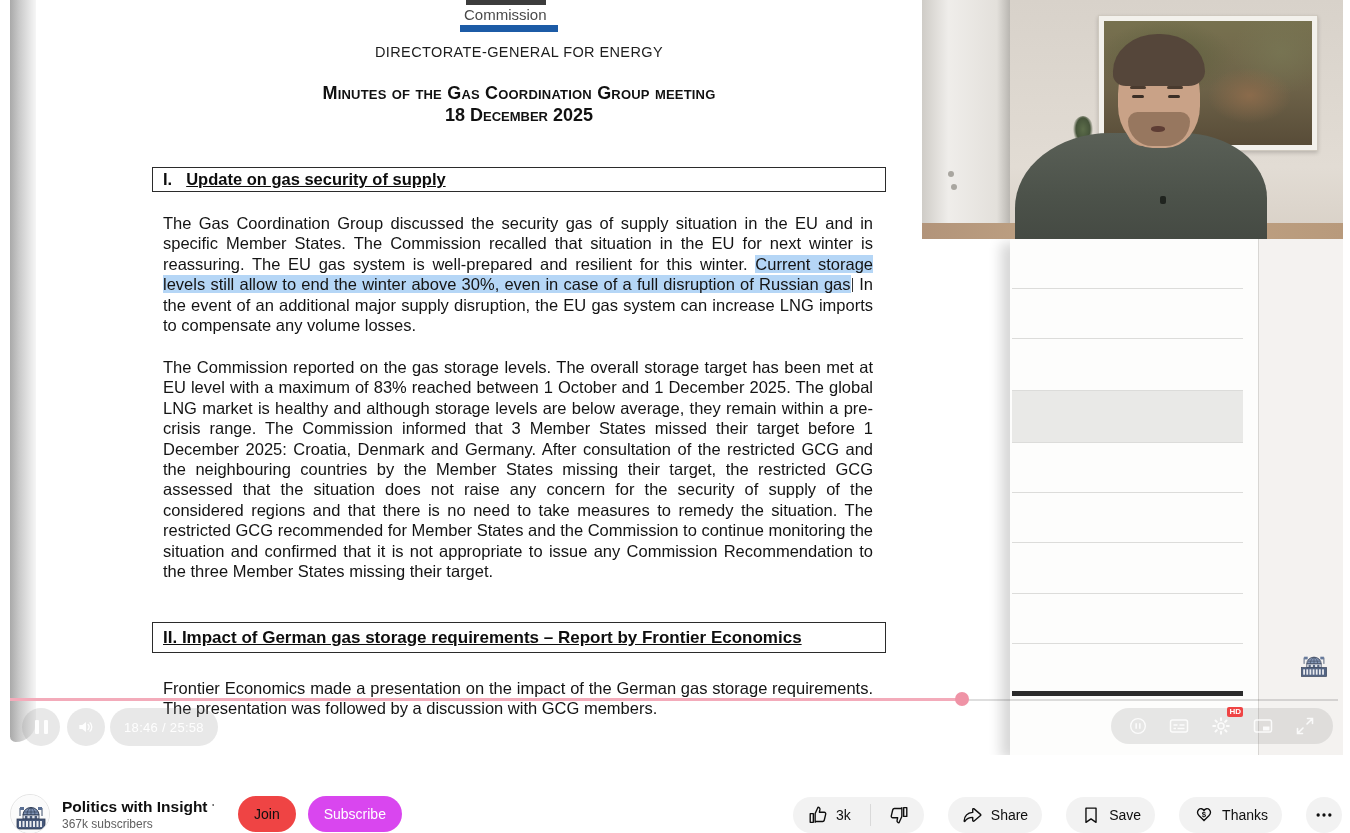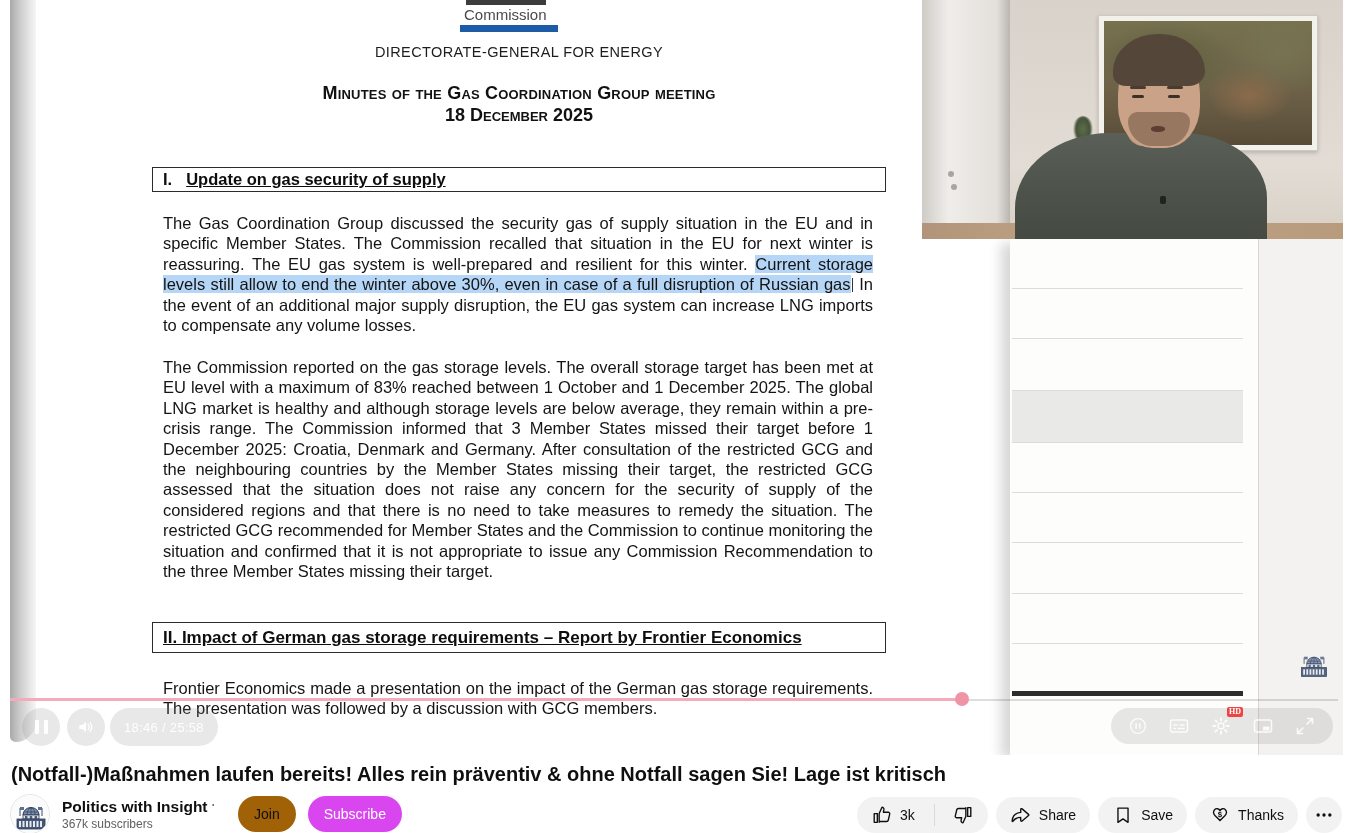--- a/index.html
+++ b/index.html
@@ -94,36 +94,36 @@
   .ctl-circle { width:38px; height:38px; border-radius:50%; top:708px; }
   .ctl-pause { left:22px; }
   .ctl-volume { left:67px; }
   .ctl-time { left:110px; top:708px; height:38px; width:108px; border-radius:19px; font-size:13px; letter-spacing:.3px; }
   .pause-bars { display:flex; gap:5px; }
   .pause-bars i { display:block; width:4px; height:14px; background:rgba(255,255,255,.95); border-radius:1px; }
   .ctl-right { left:1111px; top:708px; width:222px; height:36px; border-radius:18px; gap:18px; padding:0 14px; }
   .ctl-right svg { display:block; }
   .gear-wrap { position:relative; }
   .hd-badge { position:absolute; right:-10px; top:-7px; background:#ef4444; color:#fff; font-size:8px; font-weight:bold;
-    padding:1px 2px; border-radius:2px; line-height:1;font-family:Liberation Serif, serif; }
+    padding:1px 2px; border-radius:2px; line-height:1; }
 
   
   .vid-title { position:absolute; left:11px; top:763px; width:1100px; font-size:20px; font-weight:bold; color:#0f0f0f; }
   .channel-row { position:absolute; left:10px; top:794px; height:40px; display:flex; align-items:center; }
   .avatar { width:40px; height:40px; border-radius:50%; overflow:hidden; border:1px solid #e5e5e5; flex:0 0 40px; }
   .ch-meta { margin-left:12px; width:152px; }
   .ch-name-line { display:flex; align-items:flex-start; gap:4px; }
   .ch-name { font-size:15.5px; font-weight:600; color:#0f0f0f; white-space:nowrap; }
   .ch-subs { font-size:12px; color:#606060; margin-top:1px; }
   .btn { height:36px; border-radius:18px; display:flex; align-items:center; justify-content:center;
     font-size:14px; font-weight:500; cursor:pointer; }
-  .join-btn { background:#a16207; color:#0f0f0f; padding:0 16px; margin-left:24px; }
+  .join-btn { background:#ef4444; color:#0f0f0f; padding:0 16px; margin-left:24px; }
   .subscribe-btn { background:#d946ef; color:#fff; padding:0 16px; margin-left:12px; }
 
-  .actions { position:absolute; right:8px; top:797px; display:flex; align-items:flex-end; gap:8px; }
+  .actions { position:absolute; right:8px; top:797px; display:flex; align-items:flex-end; gap:24px; }
   .pill { background:#f2f2f2; color:#0f0f0f; height:36px; border-radius:18px; display:flex; align-items:center; padding:0 14px; gap:7px;
     font-size:14px; font-weight:500; }
   .like-pill { padding:0; }
   .like-seg { display:flex; align-items:center; gap:7px; padding:0 12px 0 14px; height:36px; cursor:pointer; }
   .dislike-seg { display:flex; align-items:center; padding:0 14px 0 10px; height:36px; cursor:pointer; }
   .seg-div { width:1px; height:22px; background:#d9d9d9; }
   .more-btn { width:36px; height:36px; border-radius:50%; background:#f2f2f2; display:flex; align-items:center; justify-content:center; cursor:pointer; }
 </style>
 </head>
 <body>
@@ -258,21 +258,20 @@
         <rect x="12" y="12.5" width="6.5" height="4" fill="rgba(255,255,255,.85)"></rect>
       </svg>
       <svg width="24" height="24" viewBox="0 0 24 24">
         <g fill="none" stroke="rgba(255,255,255,.85)" stroke-width="1.6" stroke-linecap="round">
           <path d="M14.5 4.5h5v5M19.5 4.5l-5.5 5.5M9.5 19.5h-5v-5M4.5 19.5L10 14"></path>
         </g>
       </svg>
     </div>
   </div>
 
-  <div class="vid-title">(Notfall-)Maßnahmen laufen bereits! Alles rein präventiv &amp; ohne Notfall sagen Sie! Lage ist kritisch</div>
 
   <div class="channel-row">
     <div class="avatar">
       <svg viewBox="0 0 40 40" width="40" height="40">
         <circle cx="20" cy="20" r="20" fill="#fbfbfb"></circle>
         <line x1="9" y1="13" x2="9" y2="21" stroke="#3d4f6b" stroke-width="1"></line>
         <line x1="31" y1="13" x2="31" y2="21" stroke="#3d4f6b" stroke-width="1"></line>
         <rect x="9" y="12" width="4" height="3" fill="#5a6f93"></rect>
         <rect x="27" y="12" width="4" height="3" fill="#5a6f93"></rect>
         <path d="M12 20a8 7.5 0 0116 0z" fill="#7d91b3" stroke="#2f3c55" stroke-width="1"></path>

